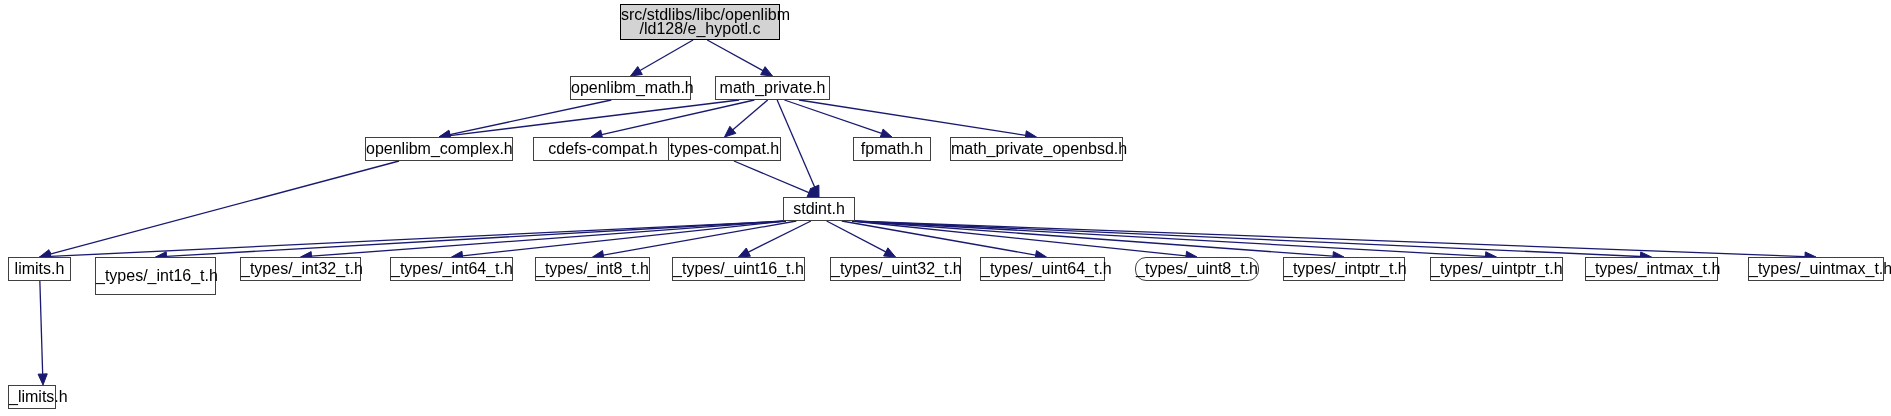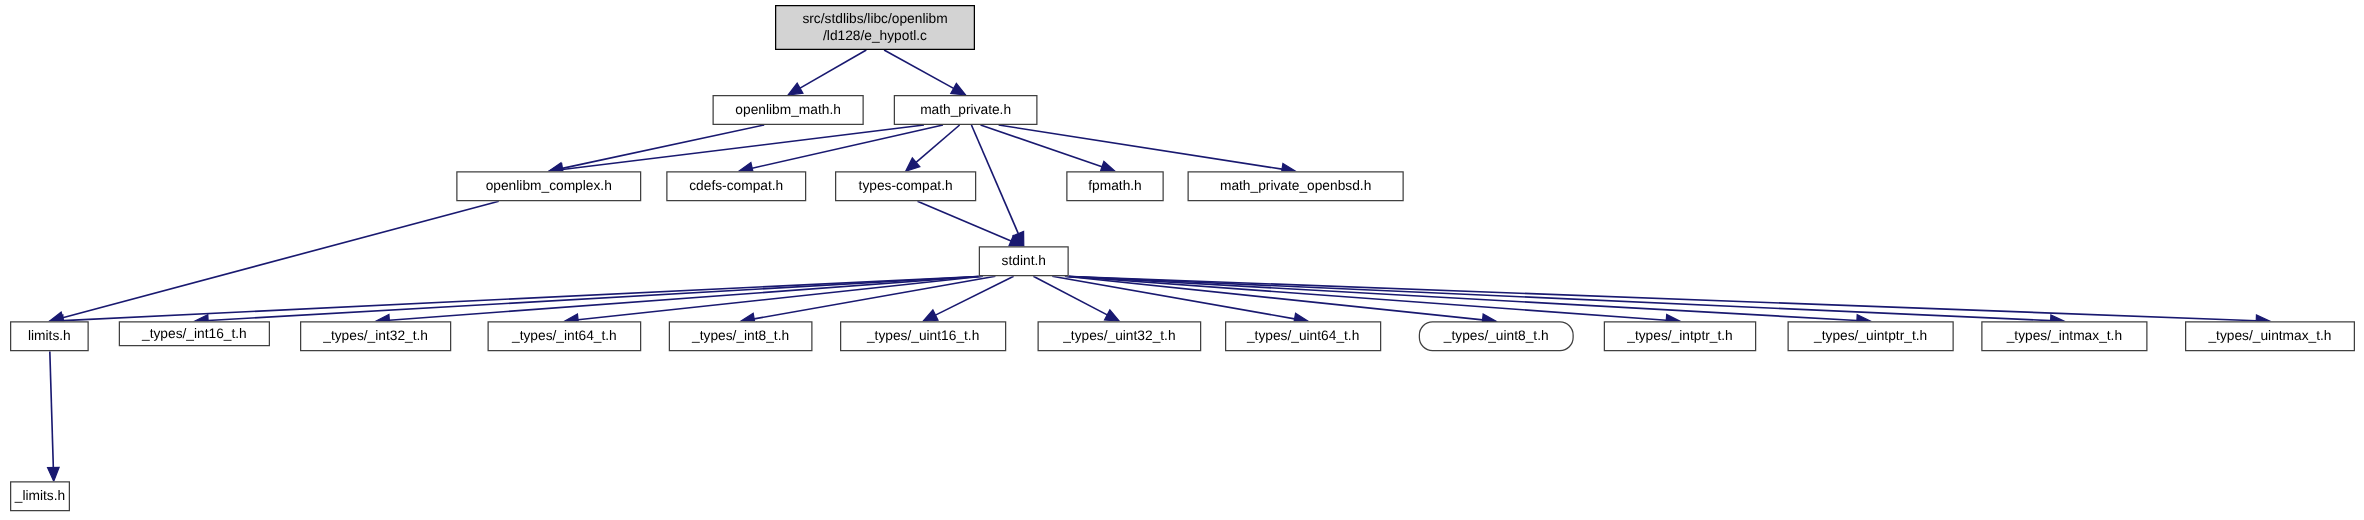--- a/index.html
+++ b/index.html
@@ -22,21 +22,21 @@
     width: 1891px;
     height: 416px;
     pointer-events: none;
   }
   .node {
     position: absolute;
     box-sizing: border-box;
     border: 1px solid #404040;
     background: #ffffff;
     color: #000000;
-    font-size: 11px;
+    font-size: 16px;
     line-height: 14px;
     text-align: center;
     display: flex;
     align-items: center;
     justify-content: center;
     white-space: pre;
     letter-spacing: 0px;
     z-index: 2;
   }
   .node.root {
@@ -153,27 +153,27 @@
       <g>
         <line x1="39.85" y1="281" x2="42.66697964298191" y2="374.0050421809899" stroke="#191970" stroke-width="1.3"></line>
         <polygon points="43,385 38.06908819139586,374.14430523937926 47.26487109456795,373.86577912260054" fill="#191970" stroke="#191970" stroke-width="1"></polygon>
       </g>
     </svg>
   <div id="node-layer">
       <div class="node root" style="left: 620px; top: 4px; width: 160px; height: 36px;"><div style="width: 100%;"><div>src/stdlibs/libc/openlibm</div><div>/ld128/e_hypotl.c</div></div></div>
       <div class="node" style="left: 570px; top: 76px; width: 121px; height: 24px;"><span class="node-label">openlibm_math.h</span></div>
       <div class="node" style="left: 715px; top: 76px; width: 115px; height: 24px;"><span class="node-label">math_private.h</span></div>
       <div class="node" style="left: 365px; top: 137px; width: 148px; height: 24px;"><span class="node-label">openlibm_complex.h</span></div>
-      <div class="node" style="left: 533px; top: 137px; width: 112px; height: 24px;"><span class="node-label">cdefs-compat.h</span></div>
+      <div class="node" style="left: 533px; top: 137px; width: 140px; height: 24px;"><span class="node-label">cdefs-compat.h</span></div>
       <div class="node" style="left: 668px; top: 137px; width: 113px; height: 24px;"><span class="node-label">types-compat.h</span></div>
       <div class="node" style="left: 853px; top: 137px; width: 78px; height: 24px;"><span class="node-label">fpmath.h</span></div>
       <div class="node" style="left: 950px; top: 137px; width: 173px; height: 24px;"><span class="node-label">math_private_openbsd.h</span></div>
       <div class="node" style="left: 783px; top: 197px; width: 72px; height: 24px;"><span class="node-label">stdint.h</span></div>
       <div class="node" style="left: 8px; top: 257px; width: 63px; height: 24px;"><span class="node-label">limits.h</span></div>
-      <div class="node" style="left: 95px; top: 257px; width: 121px; height: 20px;"><span class="node-label">_types/_int16_t.h</span></div>
+      <div class="node" style="left: 95px; top: 257px; width: 121px; height: 38px;"><span class="node-label">_types/_int16_t.h</span></div>
       <div class="node" style="left: 240px; top: 257px; width: 121px; height: 24px;"><span class="node-label">_types/_int32_t.h</span></div>
       <div class="node" style="left: 390px; top: 257px; width: 123px; height: 24px;"><span class="node-label">_types/_int64_t.h</span></div>
       <div class="node" style="left: 535px; top: 257px; width: 115px; height: 24px;"><span class="node-label">_types/_int8_t.h</span></div>
       <div class="node" style="left: 672px; top: 257px; width: 133px; height: 24px;"><span class="node-label">_types/_uint16_t.h</span></div>
       <div class="node" style="left: 830px; top: 257px; width: 131px; height: 24px;"><span class="node-label">_types/_uint32_t.h</span></div>
       <div class="node" style="left: 980px; top: 257px; width: 125px; height: 24px;"><span class="node-label">_types/_uint64_t.h</span></div>
       <div class="node" style="left: 1135px; top: 257px; width: 124px; height: 24px; border-radius: 11px;"><span class="node-label">_types/_uint8_t.h</span></div>
       <div class="node" style="left: 1283px; top: 257px; width: 122px; height: 24px;"><span class="node-label">_types/_intptr_t.h</span></div>
       <div class="node" style="left: 1430px; top: 257px; width: 133px; height: 24px;"><span class="node-label">_types/_uintptr_t.h</span></div>
       <div class="node" style="left: 1585px; top: 257px; width: 133px; height: 24px;"><span class="node-label">_types/_intmax_t.h</span></div>

